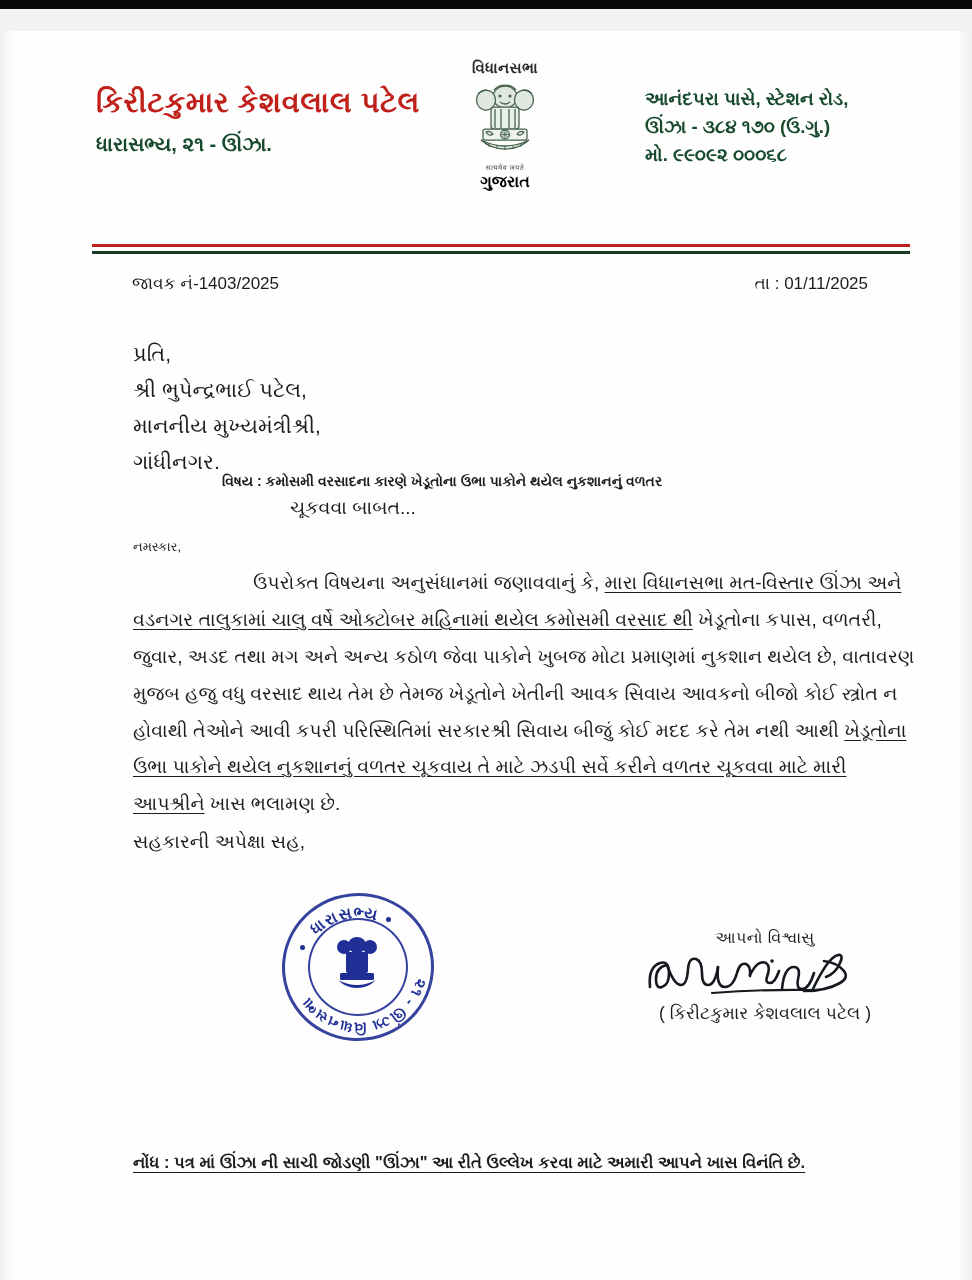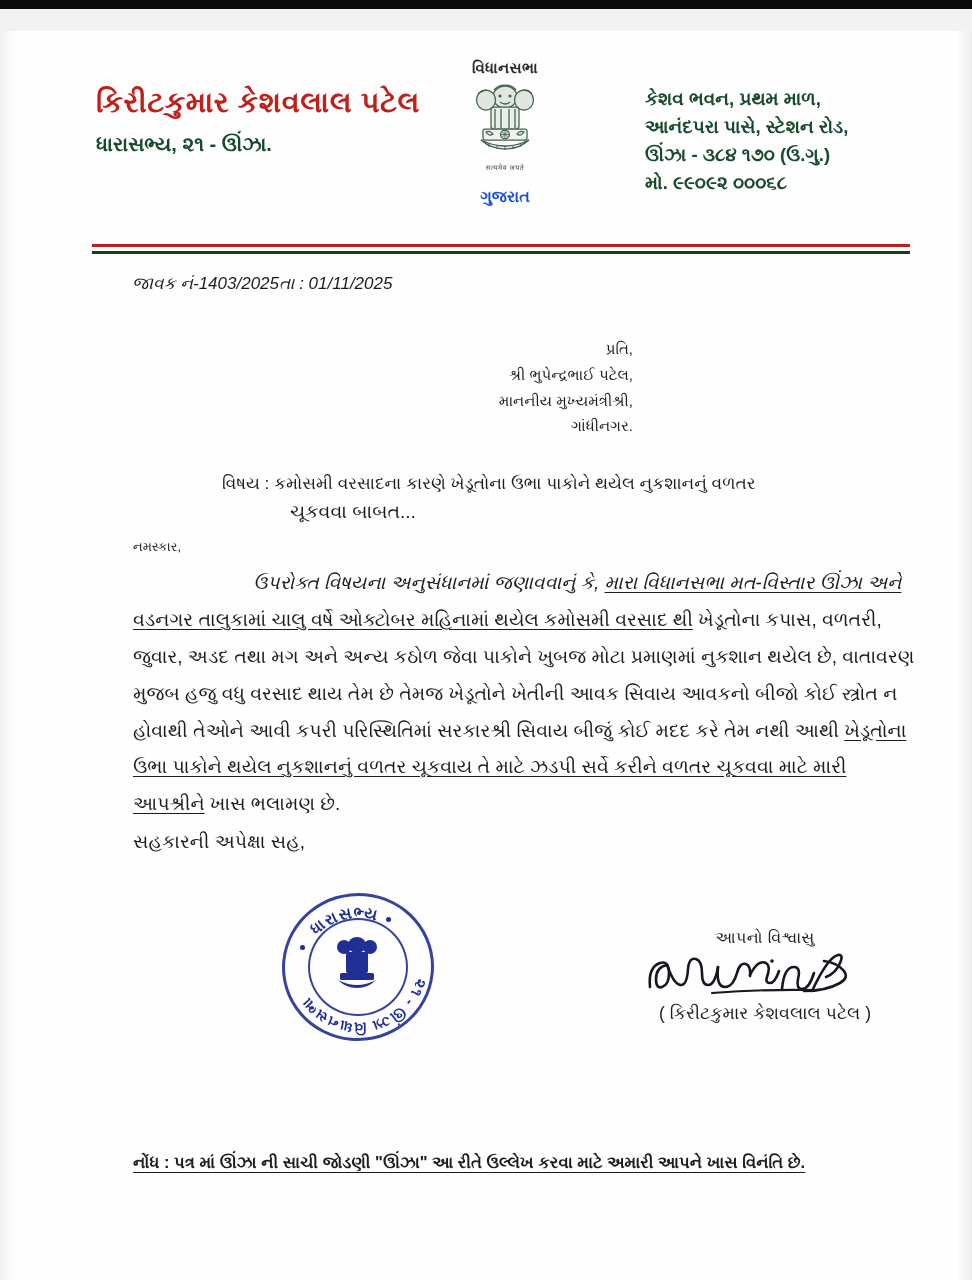--- a/index.html
+++ b/index.html
@@ -99,22 +99,22 @@
   }
   .emblem-bottom-motto {
     font-size: 7px;
     color: #4b4b4b;
     letter-spacing: 0.5px;
     margin-top: -2px;
   }
   .emblem-bottom-label {
     font-size: 16px;
     font-weight: bold;
-    color: #1d4ed8;
-    margin-top: 16px;
+    color: #000000;
+    margin-top: 1px;
   }
 
   .lh-right {
     position: absolute;
     left: 645px; top: 26px;
     width: 300px;
   }
   .addr-line {
     font-size: 18.5px;
     font-weight: bold;
@@ -136,55 +136,55 @@
     width: 818px; height: 3px;
     background: #1b3a24;
   }
 
   
   .meta-row {
     position: absolute;
     top: 243px; left: 132px;
     width: 736px;
     display: flex;
+    justify-content: space-between;
     align-items: baseline;
-    font-style: italic;
   }
   .meta-text {
     font-size: 17px;
     color: #1c1c1c;
     font-weight: 500;
     white-space: nowrap;
   }
 
   
   .addressee {
     position: absolute;
     top: 305px; left: 133px;
     width: 500px;
   }
   .addressee-line {
-    font-size: 15px;
+    font-size: 21px;
     color: #1c1c1c;
     line-height: 1.72;
     white-space: nowrap;
-    text-align: right;
   }
 
   
   .subject-block {
     position: absolute;
     top: 440px; left: 132px;
     width: 740px;
   }
   .subject-l1 {
-    font-size: 17px;
+    font-size: 14px;
     color: #1c1c1c;
     padding-left: 90px;
     line-height: 1.55;
+    font-weight: bold;
   }
   .subject-l2 {
     font-size: 19px;
     color: #1c1c1c;
     padding-left: 158px;
     line-height: 1.55;
   }
 
   
   .salutation {
@@ -198,21 +198,21 @@
     top: 538px; left: 133px;
     width: 733px;
   }
   .body-line {
     font-size: 19px;
     color: #1c1c1c;
     line-height: 1.52;
     margin-bottom: 8px;
     white-space: nowrap;
   }
-  .body-line.first { text-indent: 0; font-style: italic; }
+  .body-line.first { text-indent: 0; }
   .lead-indent { display: inline-block; width: 120px; }
   .u { text-decoration: underline; text-underline-offset: 3px; }
 
   
   .closing {
     position: absolute;
     top: 800px; left: 133px;
     font-size: 19px;
     color: #1c1c1c;
   }
@@ -346,21 +346,20 @@
             <path d="M12 61 q24 12 48 0 q-10 9 -24 9 q-14 0 -24 -9 Z" fill="#e8eee9"></path>
             <path d="M20 64 v4 M28 66 v4 M36 67 v4 M44 66 v4 M52 64 v4" stroke-width="0.9"></path>
           </g>
         </svg>
       </div>
       <div class="emblem-bottom-motto">सत्यमेव जयते</div>
       <div class="emblem-bottom-label">ગુજરાત</div>
     </div>
 
     <div class="lh-right">
-      <div class="addr-line">કેશવ ભવન, પ્રથમ માળ,</div>
       <div class="addr-line">આનંદપરા પાસે, સ્ટેશન રોડ,</div>
       <div class="addr-line">ઊંઝા - ૩૮૪ ૧૭૦ (ઉ.ગુ.)</div>
       <div class="addr-line">મો. ૯૯૦૯૨ ૦૦૦૬૮</div>
     </div>
   </div>
 
   <div class="rule-red"></div>
   <div class="rule-dark"></div>
 
   <div class="meta-row">

